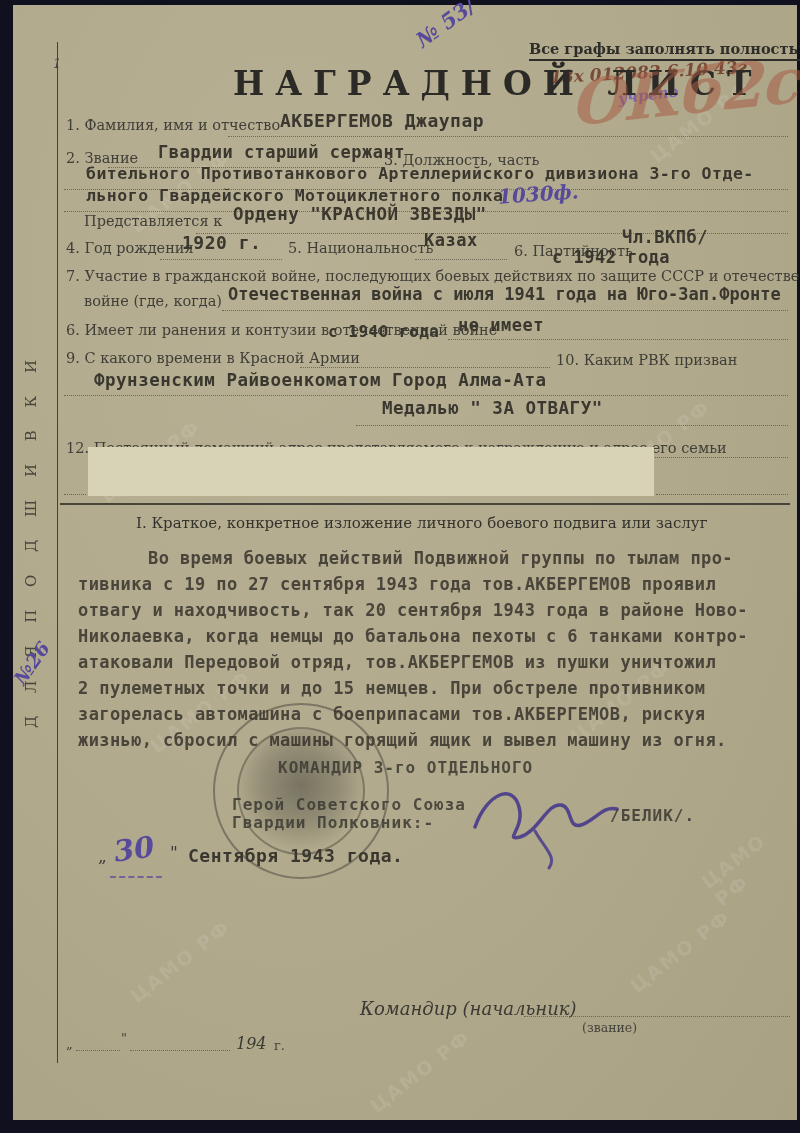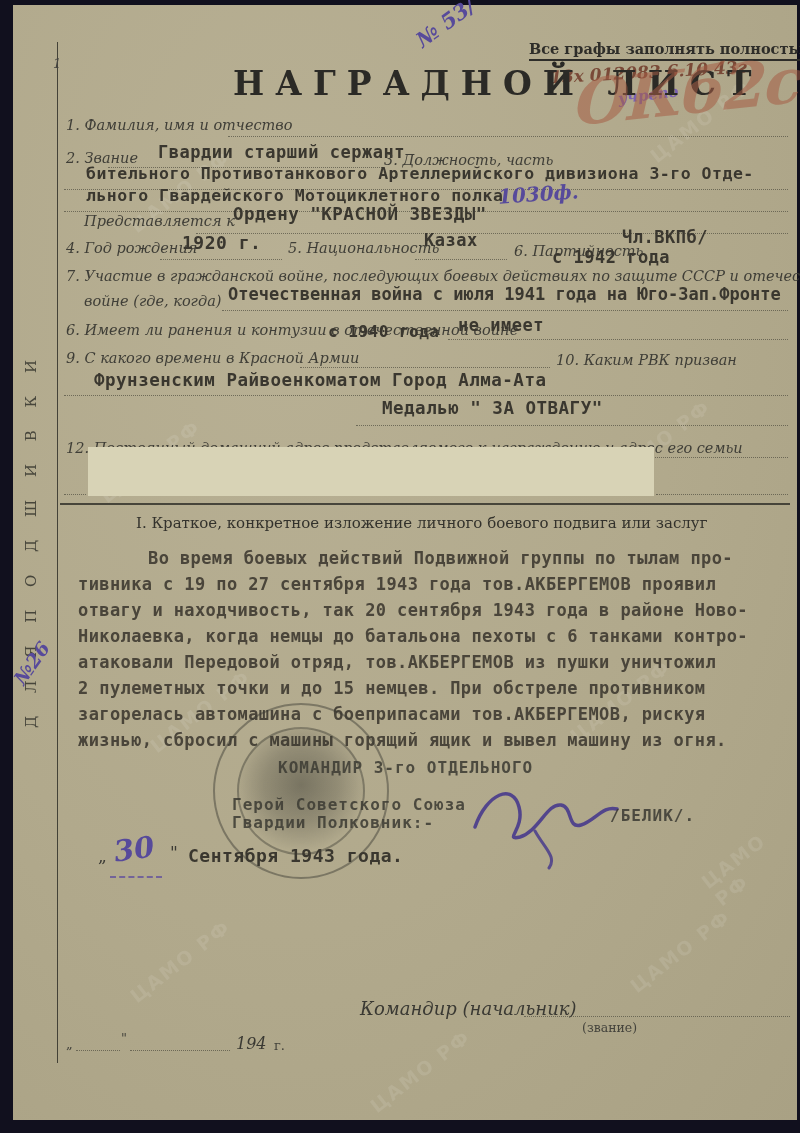--- a/index.html
+++ b/index.html
@@ -2,21 +2,21 @@
 <html><head>
 <meta charset="utf-8">
 <style>
   html,body{margin:0;padding:0;}
   body{background:#11101e;width:800px;height:1133px;overflow:hidden;
        font-family:"DejaVu Serif","Liberation Serif",serif;}
   #stage{position:relative;width:800px;height:1133px;}
   #paper{position:absolute;left:13px;top:5px;width:784px;height:1115px;
          background:radial-gradient(ellipse at 35% 25%, #b8b094 0%, #b1a98c 55%, #a9a184 100%);}
   .abs{position:absolute;white-space:nowrap;}
-  .lbl{font-size:14.5px;color:#3f3e37;font-style:italic;}
+  .lbl{font-size:14.5px;color:#3f3e37;}
   .typed{font-family:"DejaVu Sans Mono","Liberation Mono",monospace;font-weight:700;
          font-size:16.5px;color:#3a372f;letter-spacing:.5px;}
   .mono-body{font-family:"DejaVu Sans Mono","Liberation Mono",monospace;font-weight:600;
          font-size:17px;color:#4a453a;letter-spacing:.4px;}
   .sigline{font-family:"DejaVu Sans Mono","Liberation Mono",monospace;font-weight:600;
          font-size:16px;color:rgba(62,60,52,.88);letter-spacing:1px;}
   .hand{font-style:italic;font-weight:700;color:#574a9b;}
   .dots{border-bottom:1.6px dotted rgba(72,70,58,.65);height:0;}
   .wm{position:absolute;color:rgba(255,255,255,.10);font-weight:700;font-size:19px;
       transform:rotate(-38deg);letter-spacing:2px;font-family:"DejaVu Sans","Liberation Sans",sans-serif;}
@@ -45,20 +45,21 @@
   <div class="abs" style="left:53px;top:56px;font-style:italic;font-size:13px;color:#454440">1</div>
 
   <div class="abs hand" style="left:412px;top:10px;font-size:21px;transform:rotate(-36deg)">№ 53/</div>
   <div class="abs" style="left:529px;top:40px;font-weight:700;font-size:14.5px;color:#2e2d29;border-bottom:2px solid #2e2d29;padding-bottom:2px">Все графы заполнять полностью</div>
   <div class="abs" style="left:550px;top:62px;font-style:italic;font-weight:600;font-size:17px;color:#7a4a38;transform:rotate(-3deg)">13х 012083 6.10.43г</div>
   <div class="abs hand" style="left:618px;top:86px;font-size:15px;color:#7b62b0;transform:rotate(-7deg)">учрепо</div>
   <div class="abs" style="left:233px;top:64px;font-weight:700;font-size:33px;letter-spacing:11px;color:#2b2a26">НАГРАДНОЙ ЛИСТ</div>
   <div class="abs" style="left:575px;top:52px;font-style:italic;font-weight:700;font-size:62px;color:rgba(165,92,70,.55);transform:rotate(-6deg) skewX(-8deg);letter-spacing:-2px">ОКб2ст</div>
 
   <div class="abs lbl" style="left:66px;top:117px">1. Фамилия, имя и отчество</div>
+  <div class="abs typed" style="left:280px;top:110px;font-size:18px">АКБЕРГЕМОВ Джаупар</div>
   <div class="abs dots" style="left:228px;top:136px;width:560px"></div>
 
   <div class="abs lbl" style="left:66px;top:150px">2. Звание</div>
   <div class="abs typed" style="left:158px;top:142px;font-size:17px">Гвардии старший сержант</div>
   <div class="abs dots" style="left:108px;top:167px;width:274px"></div>
   <div class="abs lbl" style="left:384px;top:152px">3. Должность, часть</div>
   <div class="abs typed" style="left:86px;top:164px">бительного Противотанкового Артеллерийского дивизиона 3-го Отде-</div>
   <div class="abs dots" style="left:64px;top:189px;width:724px"></div>
   <div class="abs typed" style="left:86px;top:186px">льного Гвардейского Мотоциклетного полка</div>
   <div class="abs hand" style="left:498px;top:182px;font-size:20px;transform:rotate(-4deg)">1030ф.</div>

